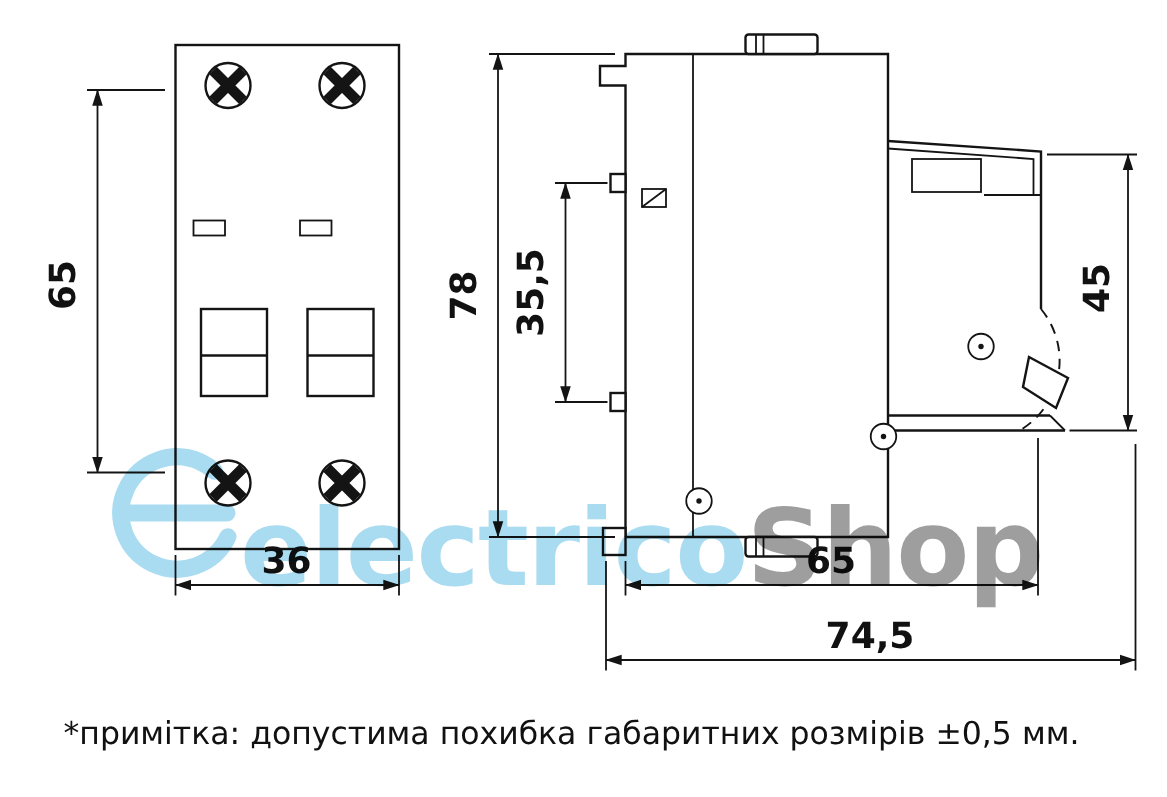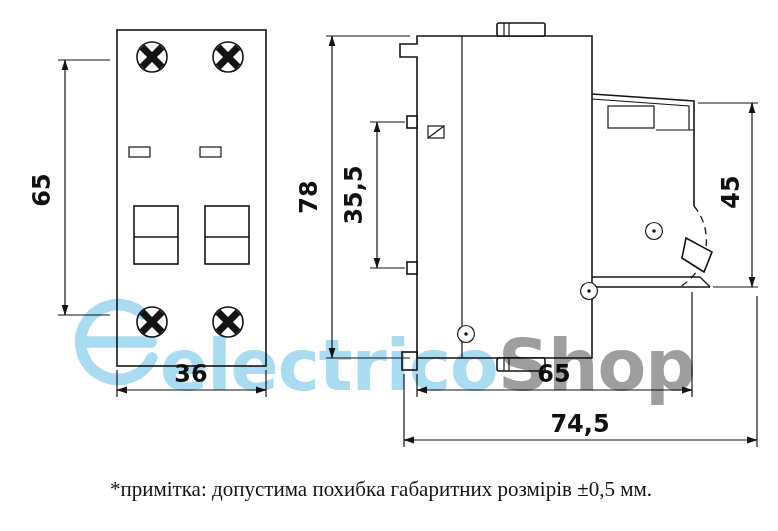--- a/index.html
+++ b/index.html
@@ -17,21 +17,21 @@
   .watermark { position:absolute; left:0; top:0; width:778px; height:425px; z-index:2;
                mix-blend-mode:multiply; pointer-events:none; }
   .logo { position:absolute; left:66px; top:290px; }
   .brand { position:absolute; left:160px; top:330px; font-size:71px; font-weight:bold;
            letter-spacing:-1px; white-space:nowrap; line-height:1; }
   .brand .p1 { color:var(--wm-blue, #aadcf1); }
   .brand .p2 { color:var(--wm-gray, #9e9e9e); }
   .logo .stroke { stroke:var(--wm-blue, #aadcf1); }
 
   .note { position:absolute; left:0; right:16px; top:477px; z-index:3; text-align:center;
-          font-size:21px; color:#111111;font-family:Liberation Serif, serif; }
+          font-size:21px; color:#111111; }
 </style>
 </head>
 <body>
 
 <div class="page">
 
   <svg class="drawing" width="778" height="531" viewBox="0 0 778 531" xmlns="http://www.w3.org/2000/svg">
     <defs>
       <marker id="arr" viewBox="0 0 10 10" refX="9.5" refY="5" markerWidth="11" markerHeight="11" markerUnits="userSpaceOnUse" orient="auto-start-reverse">
         <path d="M0 1.8 L10 5 L0 8.2 Z" fill="#141414"></path>

